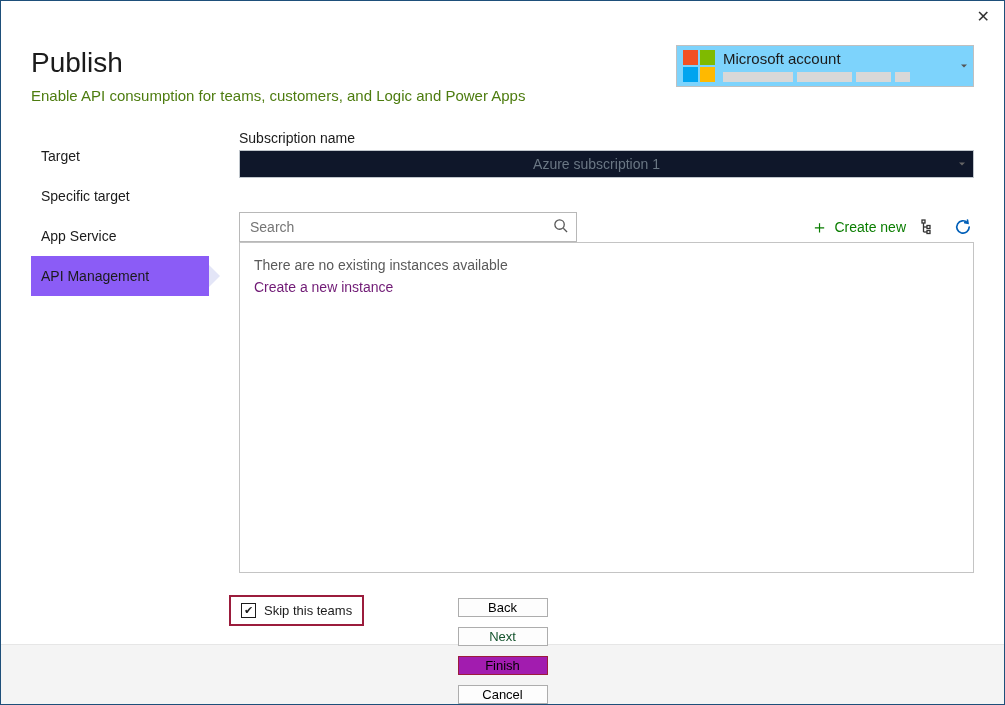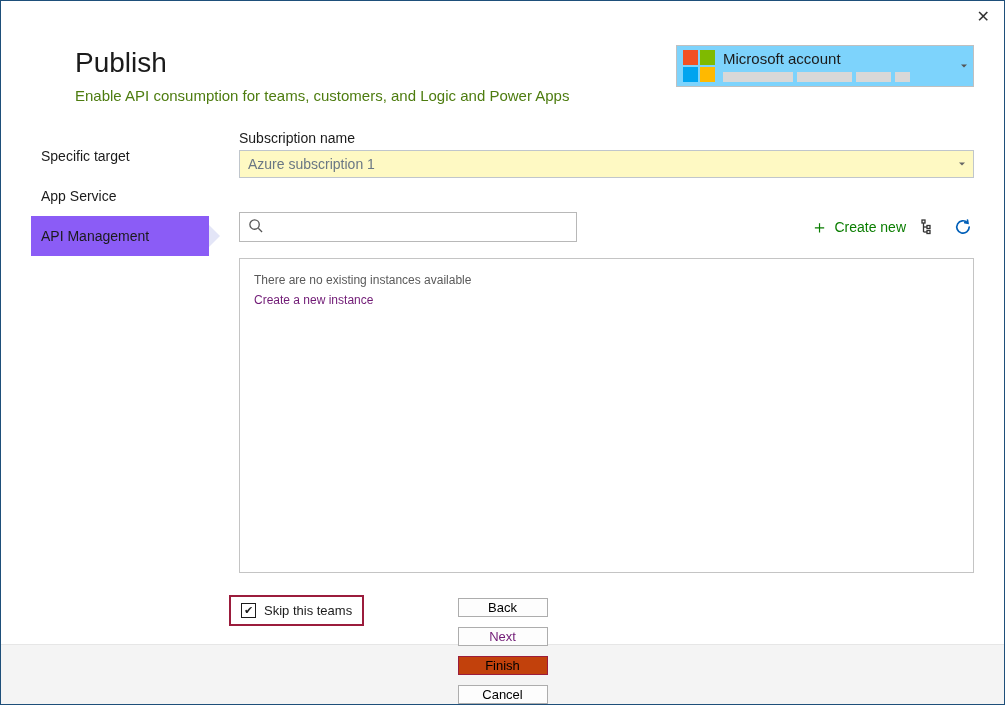--- a/index.html
+++ b/index.html
@@ -30,21 +30,20 @@
     line-height: 1;
     cursor: pointer;
     color: #333;
     font-family: Arial, sans-serif;
   }
   .header-area {
     padding: 18px 30px 0 30px;
     display: flex;
     align-items: flex-start;
     gap: 20px;
-    margin-left: 44px;
   }
   .title-block { flex: 0 0 auto; max-width: 620px; }
   .title {
     font-size: 28px;
     font-weight: 400;
     margin: 28px 0 6px 0;
     color: #1b1b1b;
   }
   .subtitle {
     font-size: 15px;
@@ -131,27 +130,28 @@
     min-height: 0;
   }
   .field-label {
     font-size: 14px;
     color: #1b1b1b;
     margin-bottom: 4px;
   }
   .combo {
     position: relative;
     border: 1px solid #c0c6cc;
-    background: #fef9c3;
+    background: #0f172a;
     color: #6a7784;
     height: 28px; line-height: 26px;
     padding: 0 28px 0 8px;
     font-size: 14px;
     width: 100%;
     cursor: pointer;
+    text-align: center;
   }
   .combo-caret {
     position: absolute; right: 8px; top: 50%; transform: translateY(-50%);
     width: 0; height: 0; border-left: 3px solid transparent; border-right: 3px solid transparent;
     border-top: 3px solid #666;
   }
 
   .tool-row {
     display: flex;
     align-items: center;
@@ -176,24 +176,23 @@
     color: #0a7d00;
     font-size: 14px;
     display: flex; align-items: center; gap: 6px;
     cursor: pointer;
   }
   .create-new .plus { font-size: 18px; line-height: 1; font-weight: 300; }
   .icon-btn { cursor: pointer; display:flex; align-items:center; justify-content:center; width:22px; height:22px; }
 
   .list-box {
     border: 1px solid #c4c4c4;
-    margin-top: 16px;
     flex: 1 1 auto;
     padding: 14px 14px;
-    font-size: 12px;
+    font-size: 14px;
     min-height: 0;
     overflow: auto;
   }
   .list-msg1 { color: #5a5a5a; margin-bottom: 6px; }
   .list-msg2 { color: #701a75; }
 
   .skip-wrap {
     margin-top: 12px;
     margin-left: -10px;
     padding: 6px 10px 6px 10px;
@@ -222,22 +221,22 @@
     flex-direction: column;
   }
   .btn {
     height: 26px; min-width: 90px;
     border: 1px solid #adadad;
     background: #fdfdfd;
     font-size: 13px;
     cursor: pointer;
     font-family: inherit;
   }
-  .btn.disabled { color: #701a75; cursor: default; }
-  .btn.primary { border: 1px solid #9b1c3c; background: #c2410c; }
+  .btn.disabled { color: #14532d; cursor: default; }
+  .btn.primary { border: 1px solid #9b1c3c; background: #a21caf; }
 </style>
 </head>
 <body>
 
 <div class="dialog">
 
   <div class="close-btn">✕</div>
 
   <div class="header-area">
     <div class="title-block">
@@ -262,40 +261,44 @@
         </div>
       </div>
       <div class="account-caret"></div>
     </div>
   </div>
 
   <div class="body-area">
 
     <div class="sidebar">
       <div class="side-item">
+        <span>Target</span>
+      </div>
+      <div class="side-item">
         <span>Specific target</span>
       </div>
       <div class="side-item">
         <span>App Service</span>
       </div>
       <div class="side-item active">
         <span>API Management</span>
       </div>
     </div>
 
     <div class="main">
 
       <div class="field-label">Subscription name</div>
       <div class="combo">
         <span>Azure subscription 1</span>
         <div class="combo-caret"></div>
       </div>
 
       <div class="tool-row">
         <div class="search-wrap">
+          <input type="text" placeholder="Search" style="">
           <span class="search-icon">
             <svg width="15" height="15" viewBox="0 0 16 16" fill="none" stroke="#555" stroke-width="1.4">
               <circle cx="7" cy="7" r="5"></circle>
               <line x1="11" y1="11" x2="15" y2="15"></line>
             </svg>
           </span>
         </div>
         <div class="spacer"></div>
         <div class="create-new">
           <span class="plus">＋</span>

